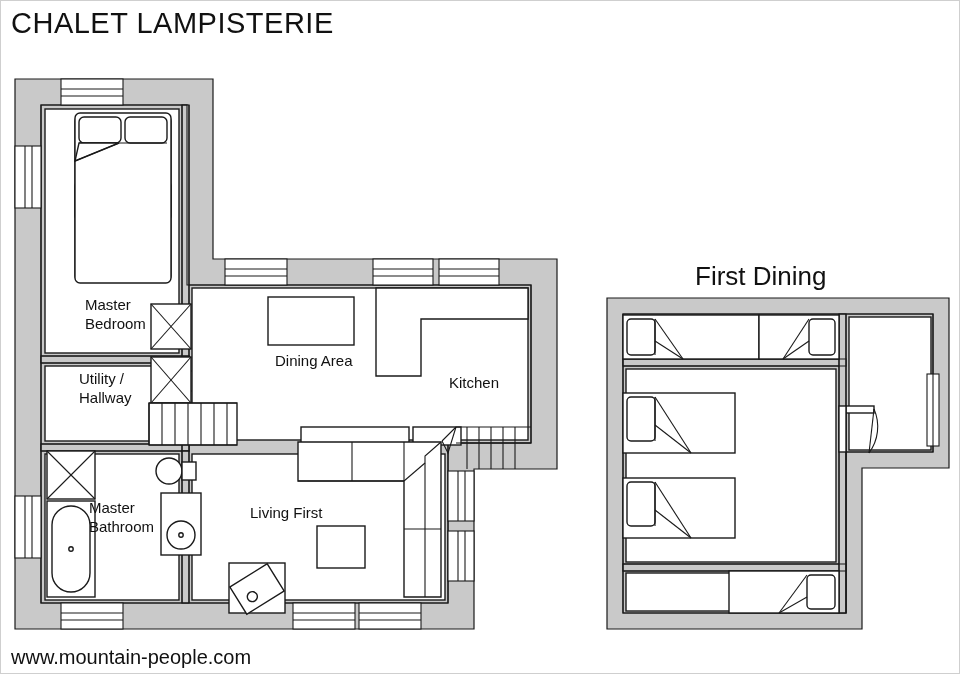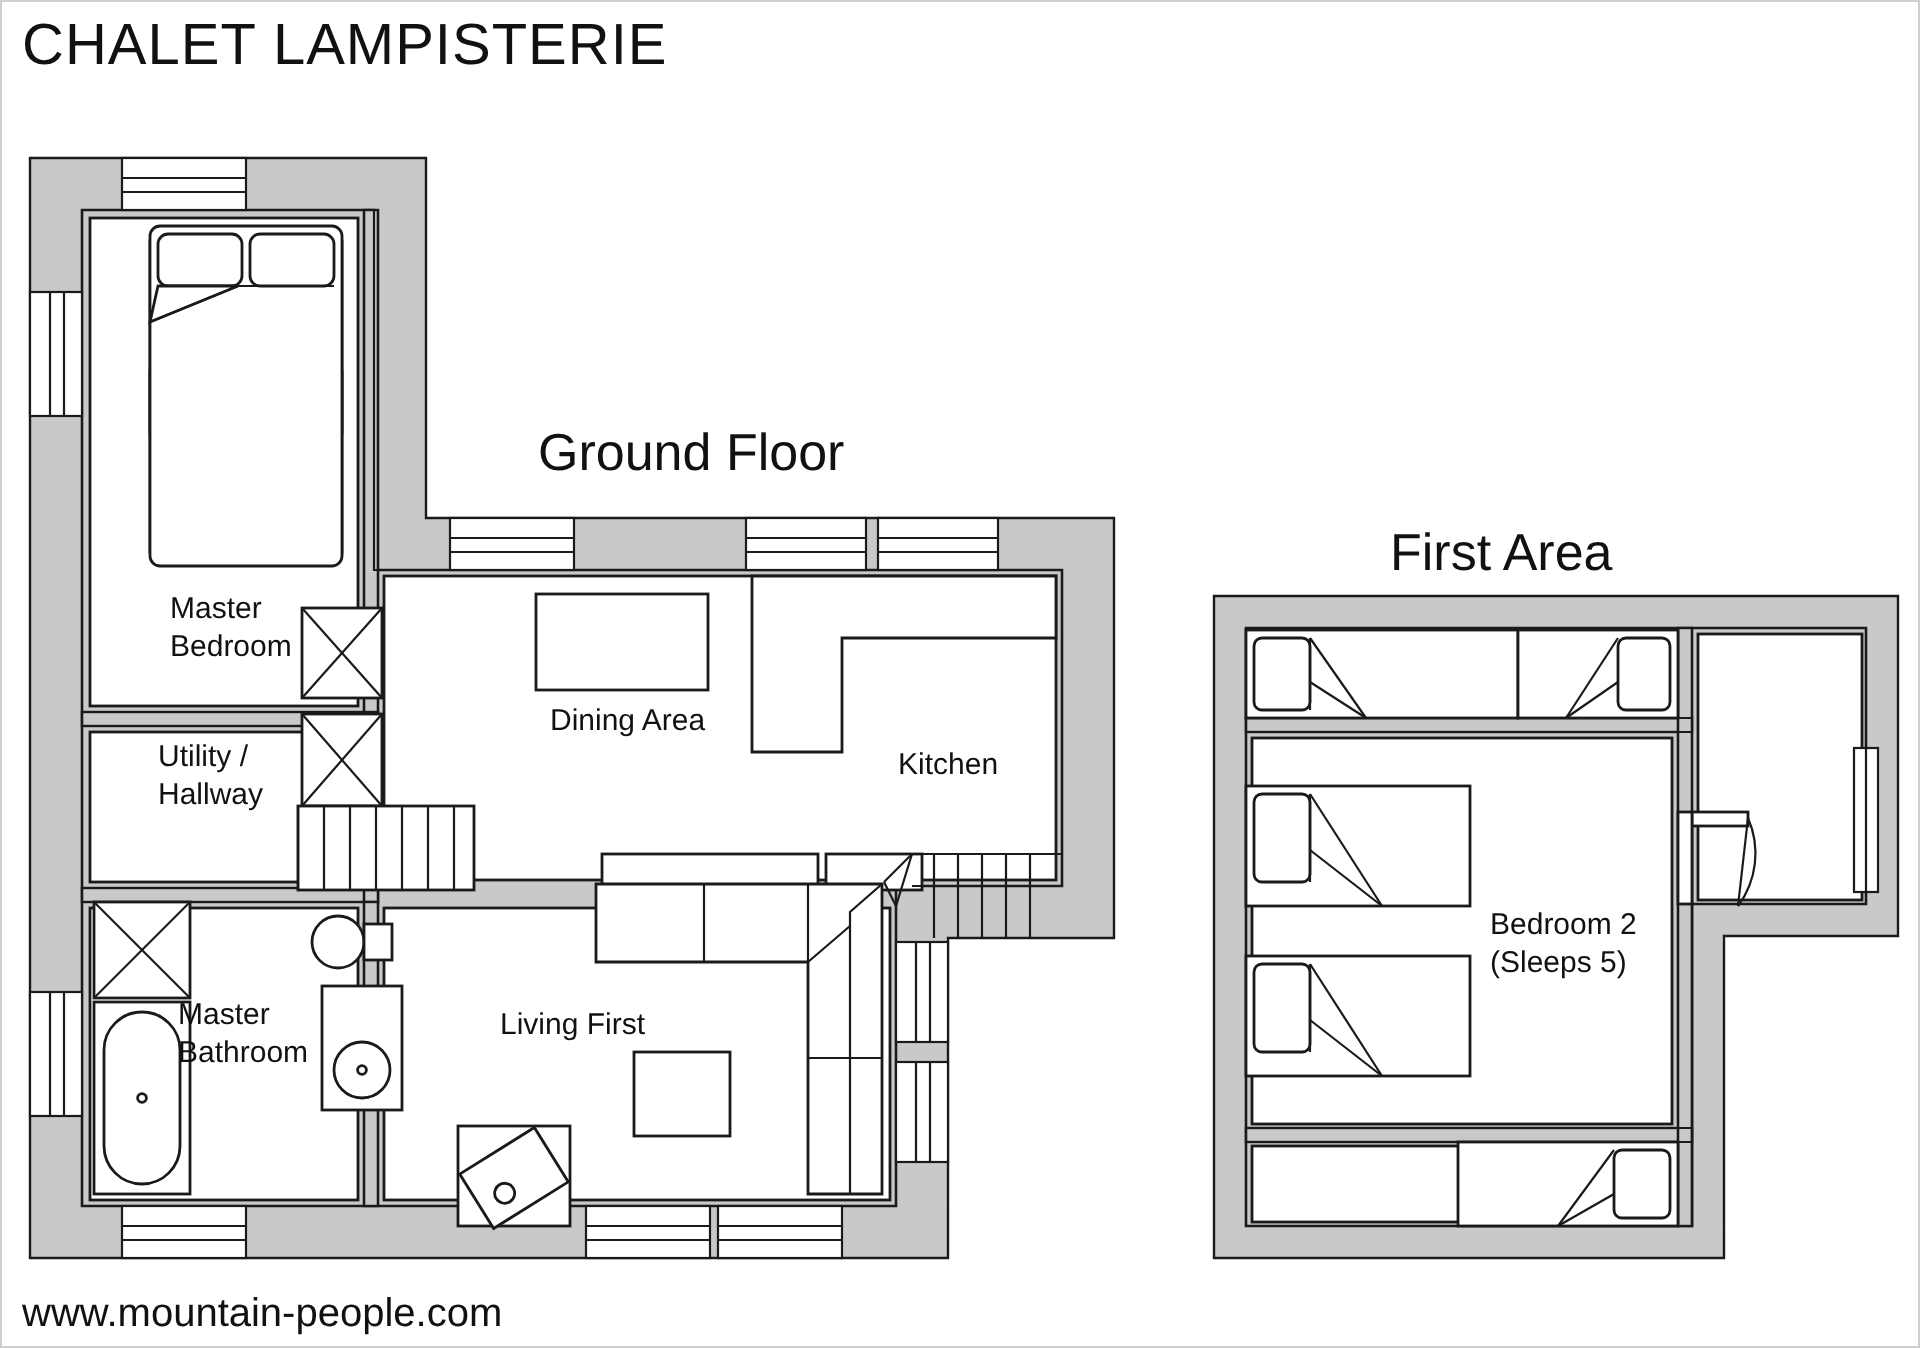--- a/index.html
+++ b/index.html
@@ -340,30 +340,27 @@
 
       <g>
         <rect class="thinf" x="728" y="570" width="110" height="42"></rect>
         <rect class="thinf" x="806" y="574" width="28" height="34" rx="4"></rect>
         <path class="hair" d="M 806,574 L 778,612"></path>
         <path class="hair" d="M 806,596 L 778,612"></path>
       </g>
     </g>
   </svg>
 
-  <div class="floor-title" id="ground-title">Ground Floor</div>
-  <div class="floor-title" id="first-title">First Area</div>
+  <div class="floor-title" id="first-title">First Dining</div>
 
   <div class="room-label" style="left:84px;  top:246px;margin-top:48px;">Master
 Bedroom</div>
   <div class="room-label" style="left:78px;  top:368px;">Utility /
 Hallway</div>
   <div class="room-label" style="left:88px;  top:497px;">Master
 Bathroom</div>
   <div class="room-label" style="left:274px; top:350px;">Dining Area</div>
   <div class="room-label" style="left:448px; top:328px;margin-top:44px;">Kitchen</div>
   <div class="room-label" style="left:249px; top:502px;">Living First</div>
 
-  <div class="room-label" style="left:744px; top:452px;">Bedroom 2
-(Sleeps 5)</div>
 
   <div id="footer">www.mountain-people.com</div>
 </div>
 
 </body></html>

